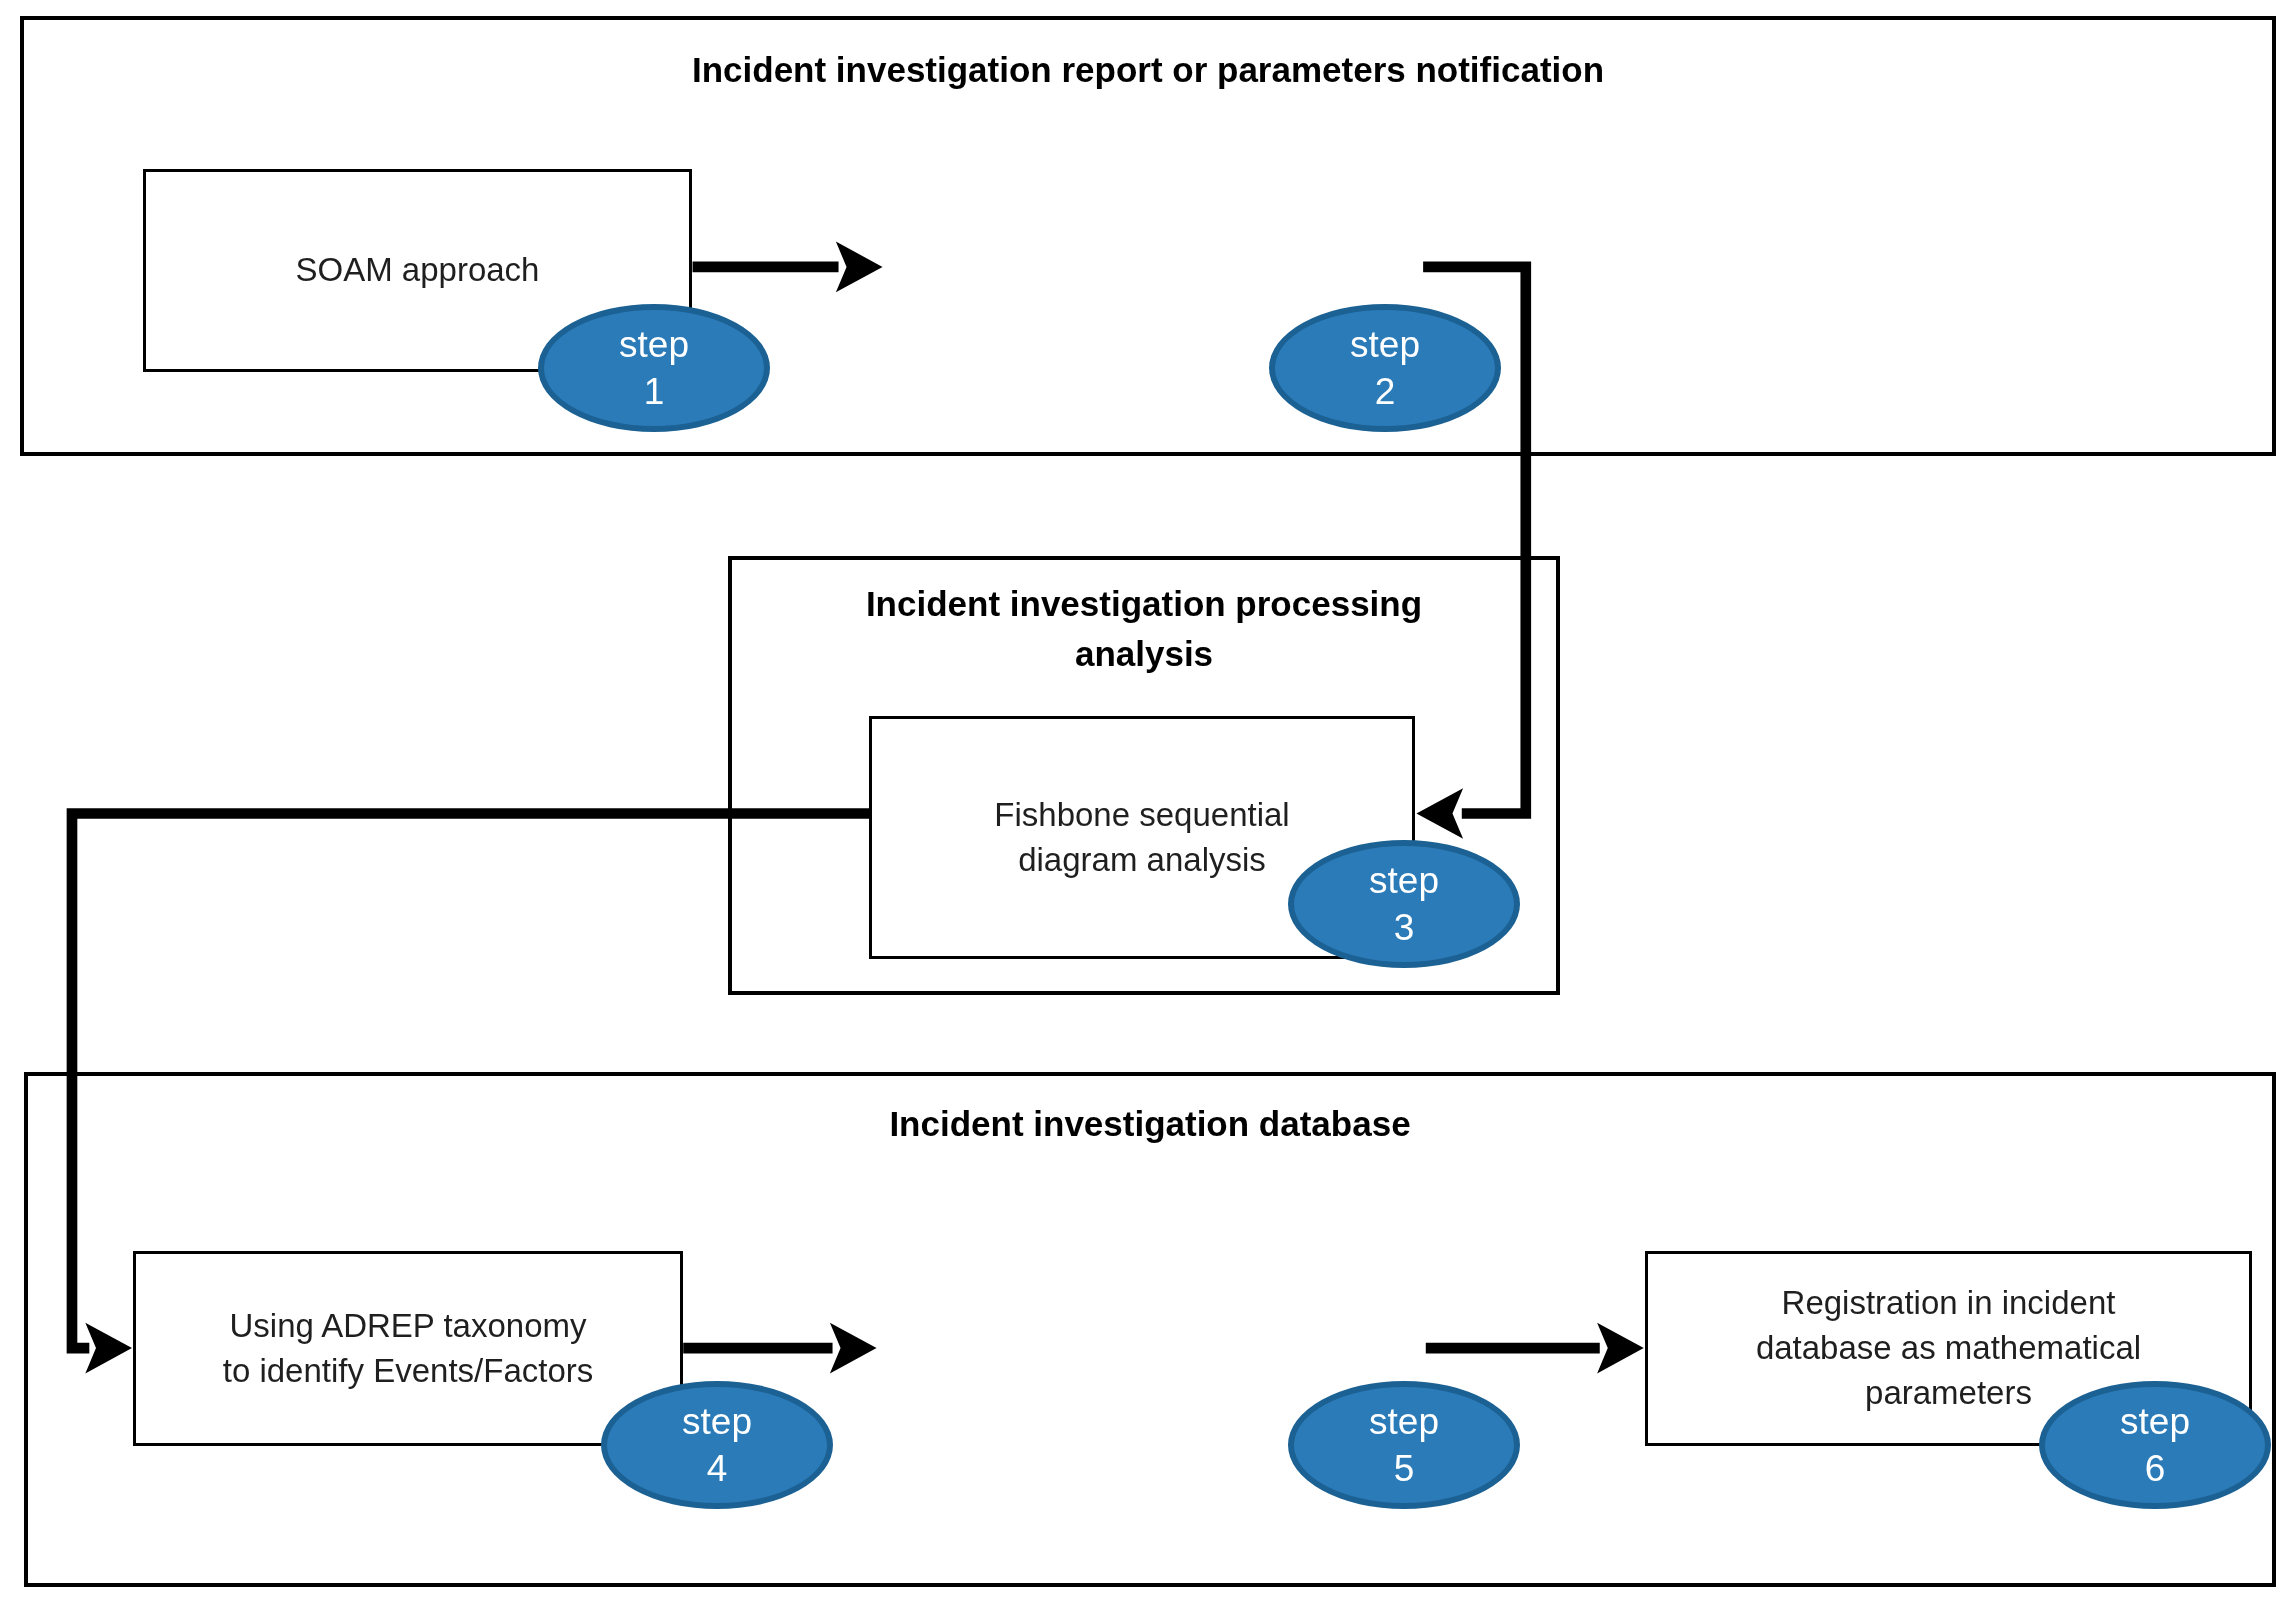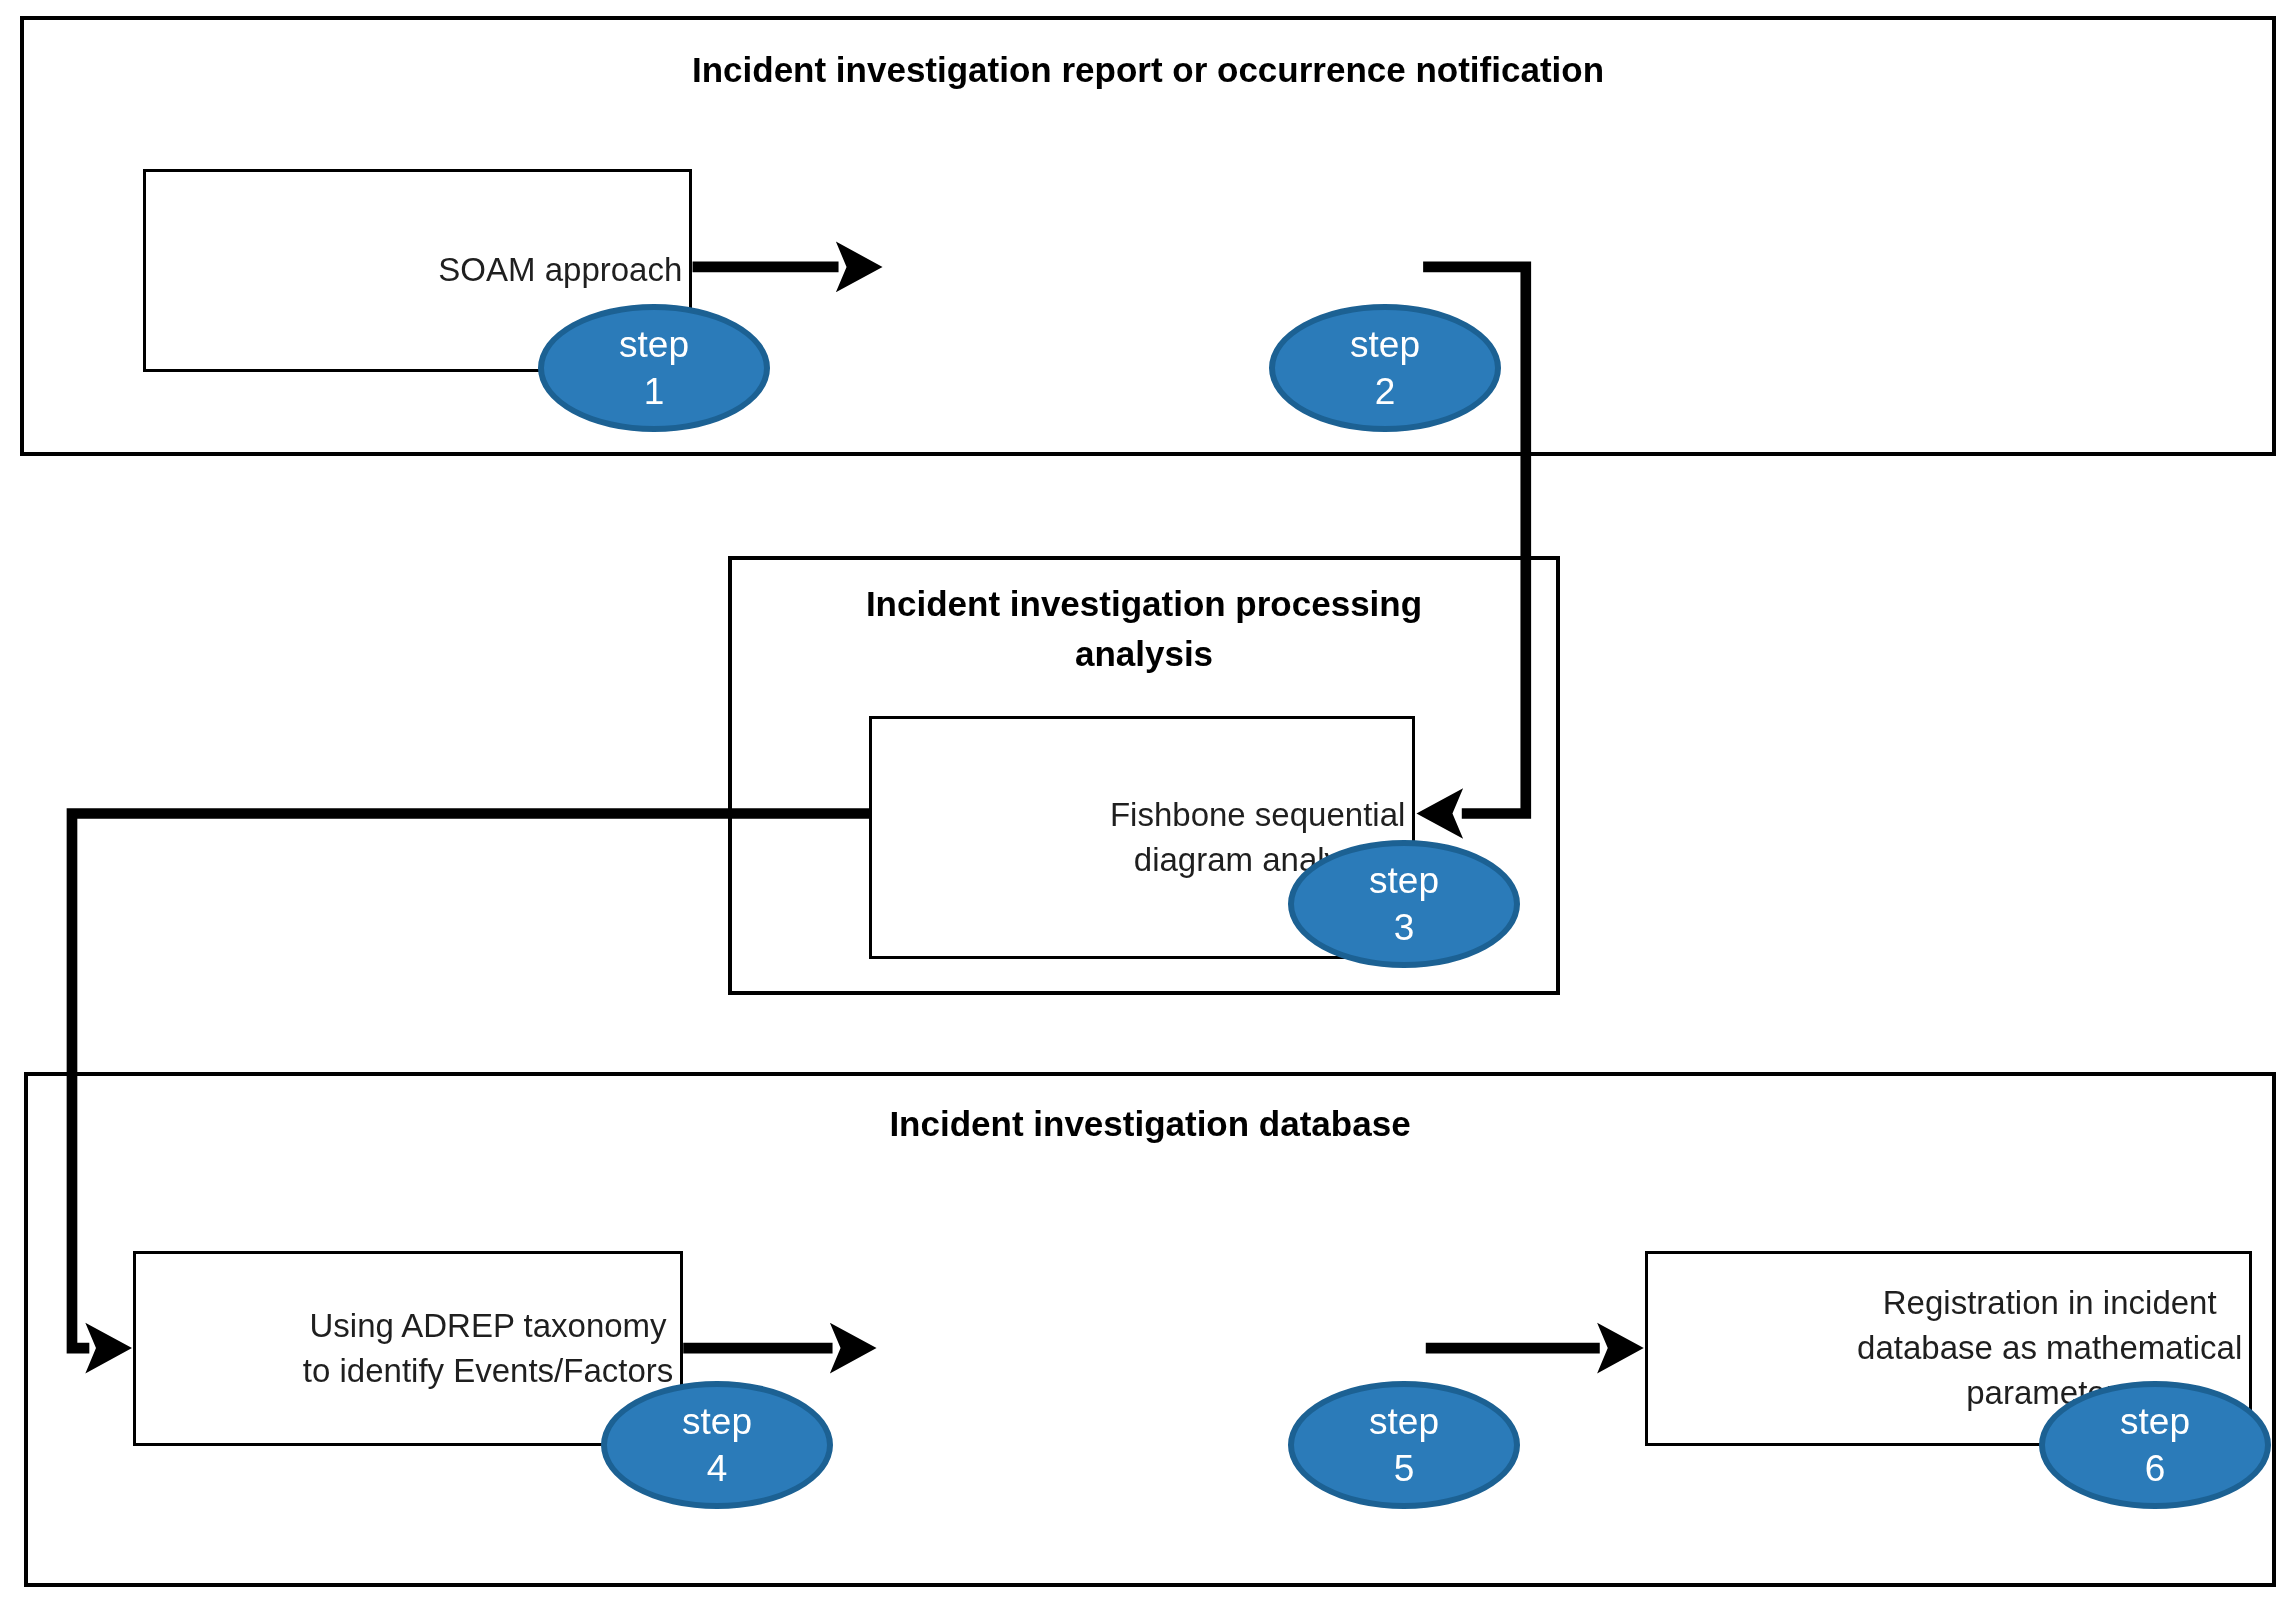--- a/index.html
+++ b/index.html
@@ -23,21 +23,21 @@
   #c-database{left:24px;top:1072px;width:2252px;height:515px;}
 
   .container-title{position:absolute;left:0;right:0;margin:0;text-align:center;
     font-size:35px;font-weight:bold;color:#000;white-space:pre-line;line-height:1.45;}
   #c-report .container-title{top:25px;}
   #c-sequential .container-title{top:18.7px;}
   #c-database .container-title{top:23px;}
 
   
   .node{position:absolute;border:3.3px solid var(--border);background:var(--bg);box-sizing:border-box;
-    display:flex;align-items:center;justify-content:flex-end;text-align:center;z-index:2;}
+    display:flex;align-items:center;justify-content:center;text-align:center;z-index:2;}
   .node-label{font-size:33px;color:var(--text);white-space:pre-line;line-height:1.36;padding:0 6.7px;}
   #n-soam{left:143px;top:169px;width:549px;height:203px;}
   #n-factual{left:883px;top:169px;width:541px;height:203px;}
   #n-fishbone{left:869px;top:716px;width:546px;height:243px;}
   #n-adrep{left:133px;top:1251px;width:550px;height:195px;}
   #n-codification{left:878px;top:1251px;width:548px;height:195px;}
   #n-registration{left:1645px;top:1251px;width:607px;height:195px;}
 
   
   svg.connector{position:absolute;left:0;top:0;z-index:5;pointer-events:none;}
@@ -57,21 +57,21 @@
   #s4{left:601px;top:1381px;}
   #s5{left:1288px;top:1381px;}
   #s6{left:2039px;top:1381px;}
 </style>
 </head>
 <body>
 
 <div class="page">
 
   <section class="container" id="c-report">
-    <h2 class="container-title">Incident investigation report or occurrence notification</h2>
+    <h2 class="container-title">Incident investigation report or parameters notification</h2>
   </section>
 
   <section class="container" id="c-sequential">
     <h2 class="container-title">Incident investigation processing
 analysis</h2>
   </section>
 
   <section class="container" id="c-database">
     <h2 class="container-title">Incident investigation database</h2>
   </section>

